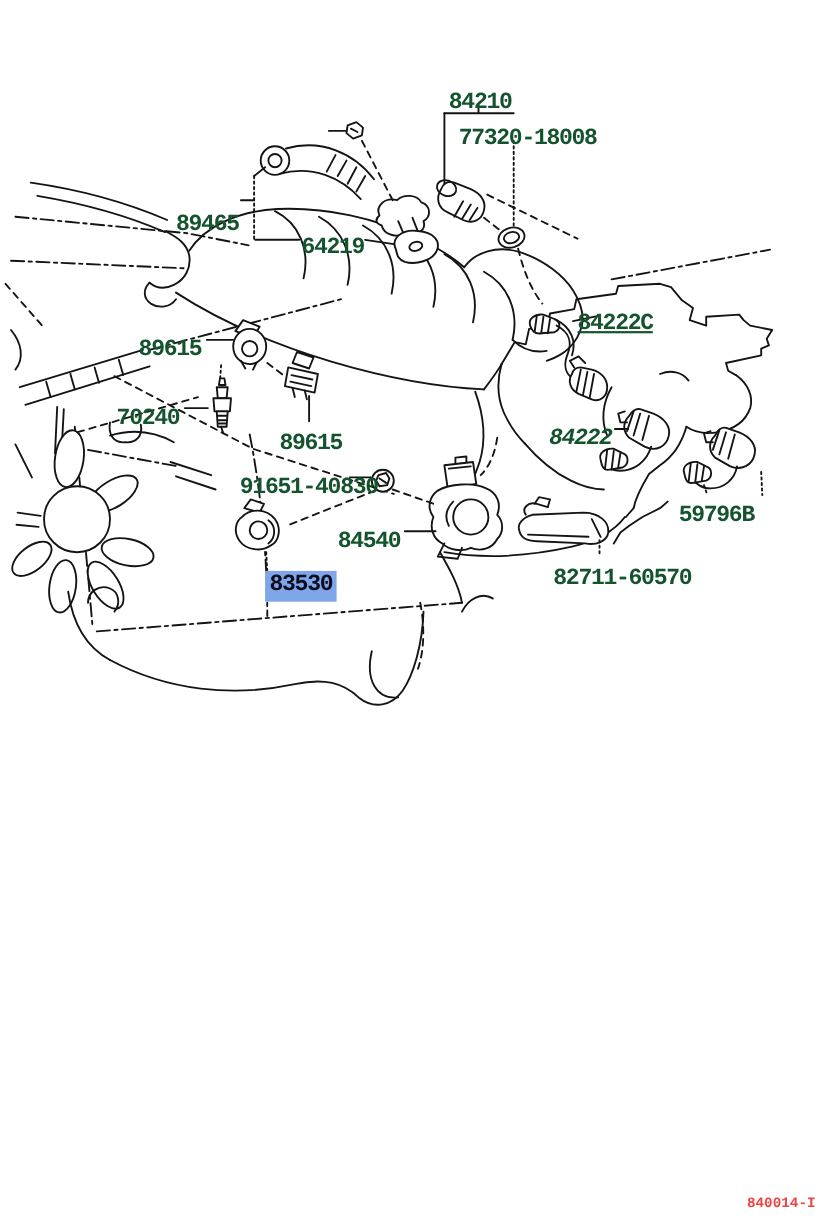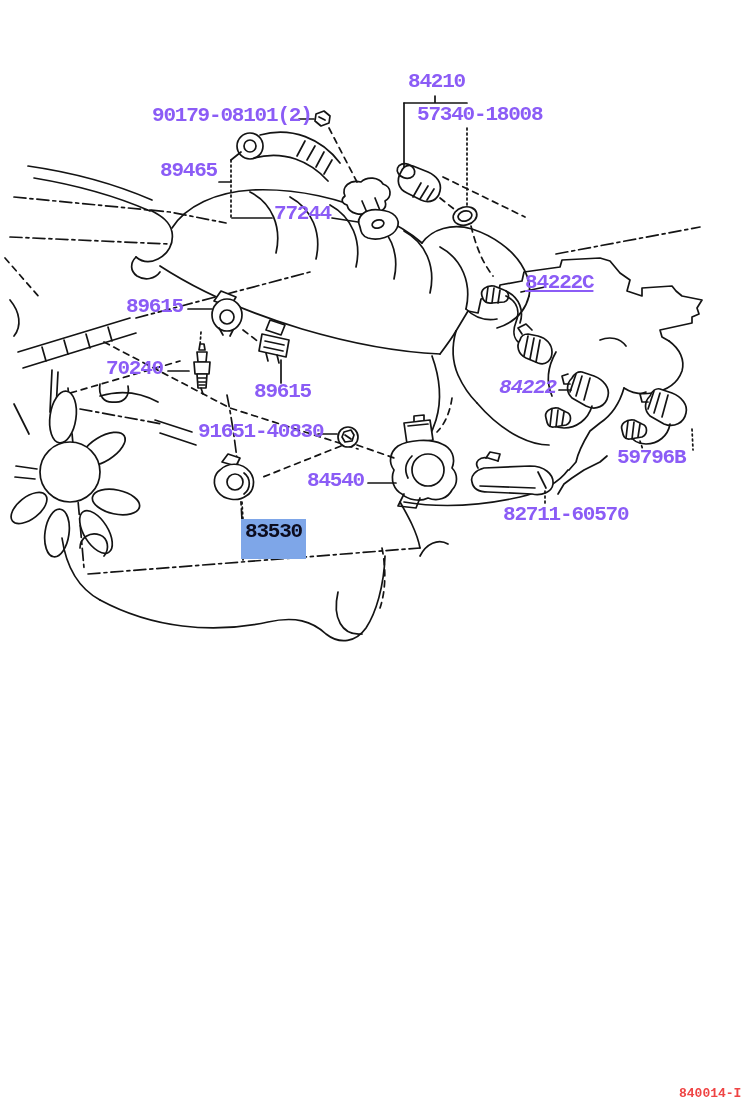--- a/index.html
+++ b/index.html
@@ -5,23 +5,23 @@
   html,body{margin:0;padding:0;background:#ffffff;}
   #stage{position:relative;width:756px;height:1108px;background:#fff;overflow:hidden;
          font-family:"Liberation Mono","DejaVu Sans Mono",monospace;}
   #art{position:absolute;left:0;top:0;}
   #art path, #art circle, #art ellipse{vector-effect:non-scaling-stroke;}
   .dd{stroke-dasharray:12 4 3 4;}
   .dsh{stroke-dasharray:6 5;}
   .dot{stroke-dasharray:2 3;}
   #label-layer{position:absolute;left:0;top:0;width:100%;height:100%;}
   .part-label{position:absolute;font-weight:700;font-size:21px;line-height:22px;
-              letter-spacing:-1.2px;color:#8b5cf6;white-space:nowrap;cursor:pointer;}
+              letter-spacing:-1.2px;color:#14532d;white-space:nowrap;cursor:pointer;margin-top:12px;}
   .part-label.highlighted{background:var(--hl,#7EA6E8);color:var(--hlt,#0c0c1e);
-              padding:2px 4px 16px 4px;margin:-2px 0 0 -4px;}
+              padding:2px 4px 4px 4px;margin:-2px 0 0 -4px;}
   .footer-code{position:absolute;font-weight:700;font-size:13px;letter-spacing:0;
               color:#ef4444;white-space:nowrap;}
 </style>
 </head>
 <body>
 
 <div id="stage">
 
   <svg id="art" width="756" height="1108" viewBox="0 0 756 1108">
     <g stroke="#141414" stroke-width="1.7" fill="none" stroke-linejoin="round" stroke-linecap="round">
@@ -249,31 +249,30 @@
         <path d="M368,483 L396,483"></path>
         <path class="dot" d="M242,502 L243,520"></path>
         <path class="dot" d="M545,491 L545,506"></path>
         <path class="dot" d="M640,441 L643,450"></path>
         <path class="dot" d="M692,429 L693,450"></path>
       </g>
     </g>
   </svg>
 
   <div id="label-layer" style="--hl: #7EA6E8; --hlt: #0c0c1e;">
-      <div class="part-label" style="left: 152px; top: 105px;">90179-08101(2)</div>
       <div class="part-label" style="left: 408px; top: 71px;">84210</div>
-      <div class="part-label" style="left: 417px; top: 104px;">57340-18008</div>
-      <div class="part-label" style="left: 160px; top: 160px;">89465</div>
-      <div class="part-label" style="left: 274px; top: 203px;">77244</div>
+      <div class="part-label" style="left: 417px; top: 104px;">77320-18008</div>
+      <div class="part-label" style="left: 160px; top: 182px;">89465</div>
+      <div class="part-label" style="left: 274px; top: 203px;">64219</div>
       <div class="part-label" style="left: 525px; top: 272px; text-decoration: underline;">84222C</div>
       <div class="part-label" style="left: 126px; top: 296px;">89615</div>
       <div class="part-label" style="left: 106px; top: 358px;">70240</div>
       <div class="part-label" style="left: 254px; top: 381px;">89615</div>
       <div class="part-label" style="left: 499px; top: 377px; font-style: italic;">84222</div>
-      <div class="part-label" style="left: 198px; top: 421px;">91651-40830</div>
+      <div class="part-label" style="left: 218px; top: 421px;">91651-40830</div>
       <div class="part-label" style="left: 617px; top: 447px;">59796B</div>
       <div class="part-label" style="left: 307px; top: 470px;">84540</div>
       <div class="part-label" style="left: 503px; top: 504px;">82711-60570</div>
       <div class="part-label highlighted" style="left: 245px; top: 521px;">83530</div>
     </div>
 
   <div class="footer-code" style="left: 679px; top: 1086px;">840014-I</div>
 
 </div>
 

